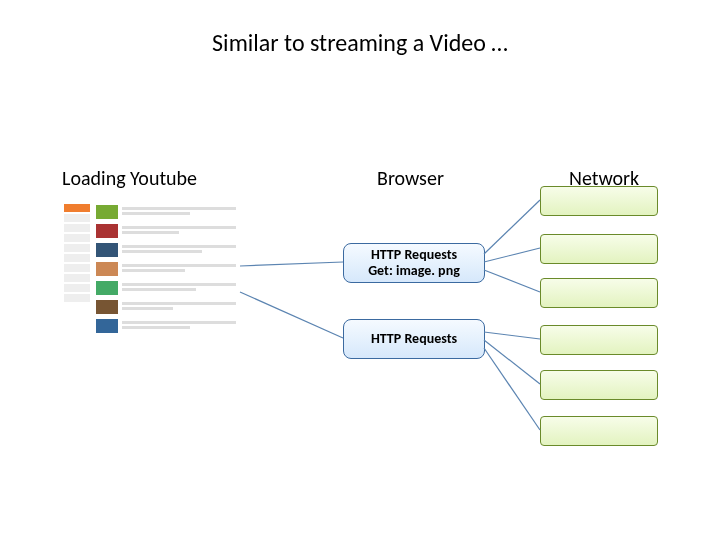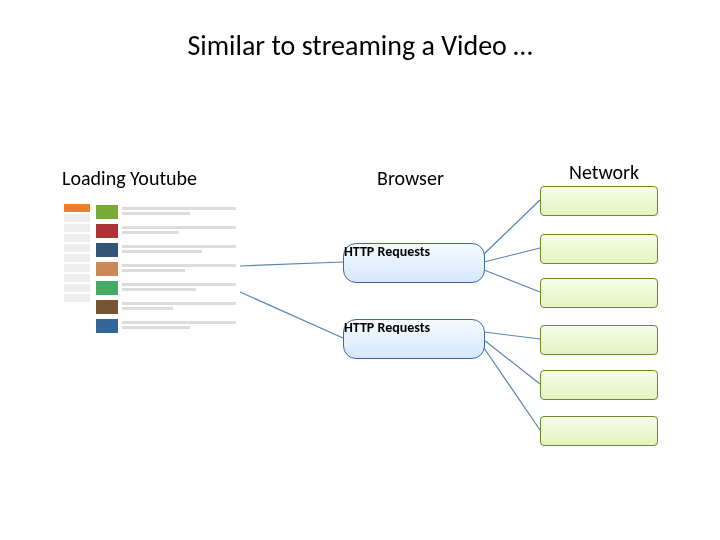--- a/index.html
+++ b/index.html
@@ -1,39 +1,39 @@
 <!DOCTYPE html>
 <html><head>
 <meta charset="utf-8">
 <style>
   html,body{margin:0;padding:0;width:720px;height:540px;background:#fff;font-family:Calibri,Arial,sans-serif;color:#000;}
   svg{position:absolute;top:0;left:0;}
-  .title{position:absolute;top:28px;left:0;width:720px;text-align:center;font-size:28px;}
+  .title{position:absolute;top:28px;left:0;width:720px;text-align:center;font-size:24px;}
   .col-label{position:absolute;font-size:20px;}
-  .hbox{position:absolute;width:140px;height:38px;background:linear-gradient(#f5faff,#d6e8fb);border:1px solid #3b6aa0;border-radius:13px;font-size:14px;font-weight:bold;text-align:center;display:flex;flex-direction:row;line-height:1.15;}
+  .hbox{position:absolute;width:140px;height:38px;background:linear-gradient(#f5faff,#d6e8fb);border:1px solid #3b6aa0;border-radius:8px;font-size:14px;font-weight:bold;text-align:center;display:flex;flex-direction:column;justify-content:center;line-height:1.15;}
   .nbox{position:absolute;width:116px;height:28px;background:linear-gradient(#f7fde9,#e3f3c0);border:1px solid #6a8a2a;border-radius:4px;}
   
   .yt{position:absolute;left:60px;top:200px;width:180px;height:158px;background:#fff;font-size:6px;color:#555;}
   .yt .side{position:absolute;left:4px;top:4px;width:26px;}
   .yt .side div{height:8px;margin-bottom:2px;background:#eee;}
   .yt .side div.act{background:#f07d2e;}
   .yt .main{position:absolute;left:36px;top:4px;right:4px;}
   .yt .row{height:16px;margin-bottom:3px;display:flex;align-items:center;}
   .yt .row .thumb{width:22px;height:14px;background:#555;margin-right:4px;}
   .yt .row .lines{flex:1;}
   .yt .row .lines div{height:3px;background:#ddd;margin-bottom:2px;}
 </style>
 </head>
 <body>
 
 <div class="title">Similar to streaming a Video …</div>
 
 <div class="col-label" style="left:62px;top:166px;">Loading Youtube</div>
 <div class="col-label" style="left:377px;top:166px;text-align:center;">Browser</div>
-<div class="col-label" style="left:569px;top:160px;">Network</div>
+<div class="col-label" style="left:569px;top:166px;">Network</div>
 
 <div class="yt">
   <div class="side">
     <div class="act"></div>
       <div></div>
       <div></div>
       <div></div>
       <div></div>
       <div></div>
       <div></div>
@@ -89,20 +89,21 @@
         <div class="lines">
           <div></div>
           <div style="width:60%"></div>
         </div>
       </div>
   </div>
 </div>
 
 <div class="hbox" style="left:343px;top:243px;">
   <span>HTTP Requests</span>
+  <span>Get: image. png</span>
 </div>
 <div class="hbox" style="left:343px;top:319px;">
   <span>HTTP Requests</span>
 </div>
 
 <div class="nbox" style="left:540px;top:186px;"></div>
 <div class="nbox" style="left:540px;top:234px;"></div>
 <div class="nbox" style="left:540px;top:278px;"></div>
 <div class="nbox" style="left:540px;top:325px;"></div>
 <div class="nbox" style="left:540px;top:370px;"></div>

